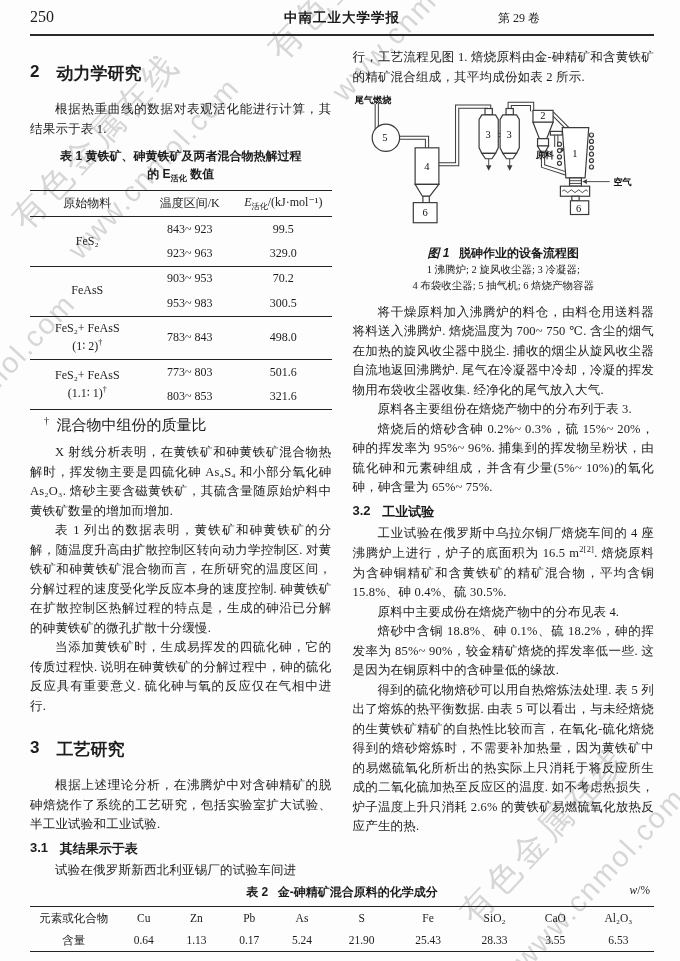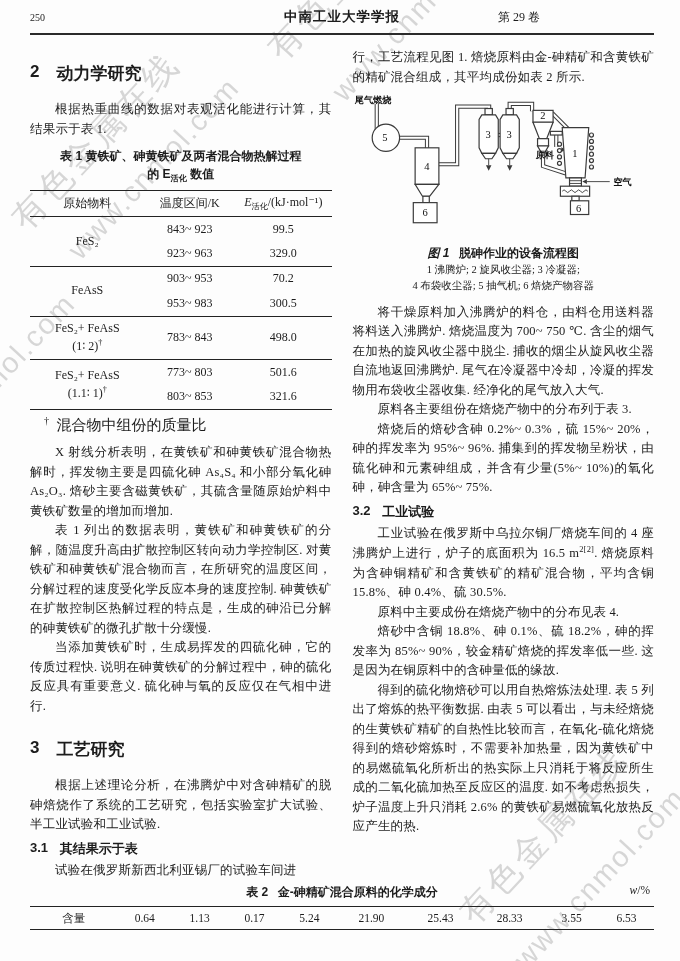--- a/index.html
+++ b/index.html
@@ -13,21 +13,21 @@
   .wm1a{left:-18px;top:118px;}
   .wm1b{left:36px;top:152px;}
   .wm2a{left:430px;top:812px;}
   .wm2b{left:482px;top:862px;}
   .wm3a{left:238px;top:-52px;}
   .wm3b{left:300px;top:-6px;}
   .wm4b{left:-128px;top:368px;}
   
   .hdr{position:absolute;left:30px;right:26px;top:8px;z-index:1;display:flex;align-items:baseline;
        border-bottom:2px solid #2b2b2b;padding-bottom:7px;}
-  .hdr .pg{flex:1;font-size:10px;text-align:left;}
+  .hdr .pg{flex:1;font-size:16px;text-align:left;}
   .hdr .jt{flex:2;font-size:13.5px;font-weight:bold;text-align:center;letter-spacing:1px;}
   .hdr .vol{flex:1;font-size:12px;text-align:left;}
   
   .columns{position:absolute;left:30px;right:26px;top:48px;display:flex;gap:21px;z-index:1;}
   .col{width:302px;}
   p.body{margin:0;font-size:12.5px;line-height:1.56;text-align:justify;letter-spacing:0.2px;}
   .indent{text-indent:2em;}
   .sec{display:flex;gap:1em;font-family:"Liberation Sans","DejaVu Sans",sans-serif;
        font-size:17px;font-weight:bold;margin:14px 0 15px;}
   .sec2nd{margin-top:22px;}
@@ -314,20 +314,32 @@
     </div>
   </div>
 
   <div class="t2block">
     <div class="t2cap">
       <span class="t"><span class="no">表 2</span><span>金-砷精矿混合原料的化学成分</span></span>
       <span class="t2unit"><span class="iv">w</span><span>/%</span></span>
     </div>
     <table class="t2">
       <tbody>
+          <tr>
+        <td class="lab">元素或化合物</td>
+        <td>Cu</td>
+        <td>Zn</td>
+        <td>Pb</td>
+        <td>As</td>
+        <td>S</td>
+        <td>Fe</td>
+        <td>SiO₂</td>
+        <td>CaO</td>
+        <td>Al₂O₃</td>
+      </tr>
       <tr>
         <td class="lab">含量</td>
         <td>0.64</td>
         <td>1.13</td>
         <td>0.17</td>
         <td>5.24</td>
         <td>21.90</td>
         <td>25.43</td>
         <td>28.33</td>
         <td>3.55</td>

